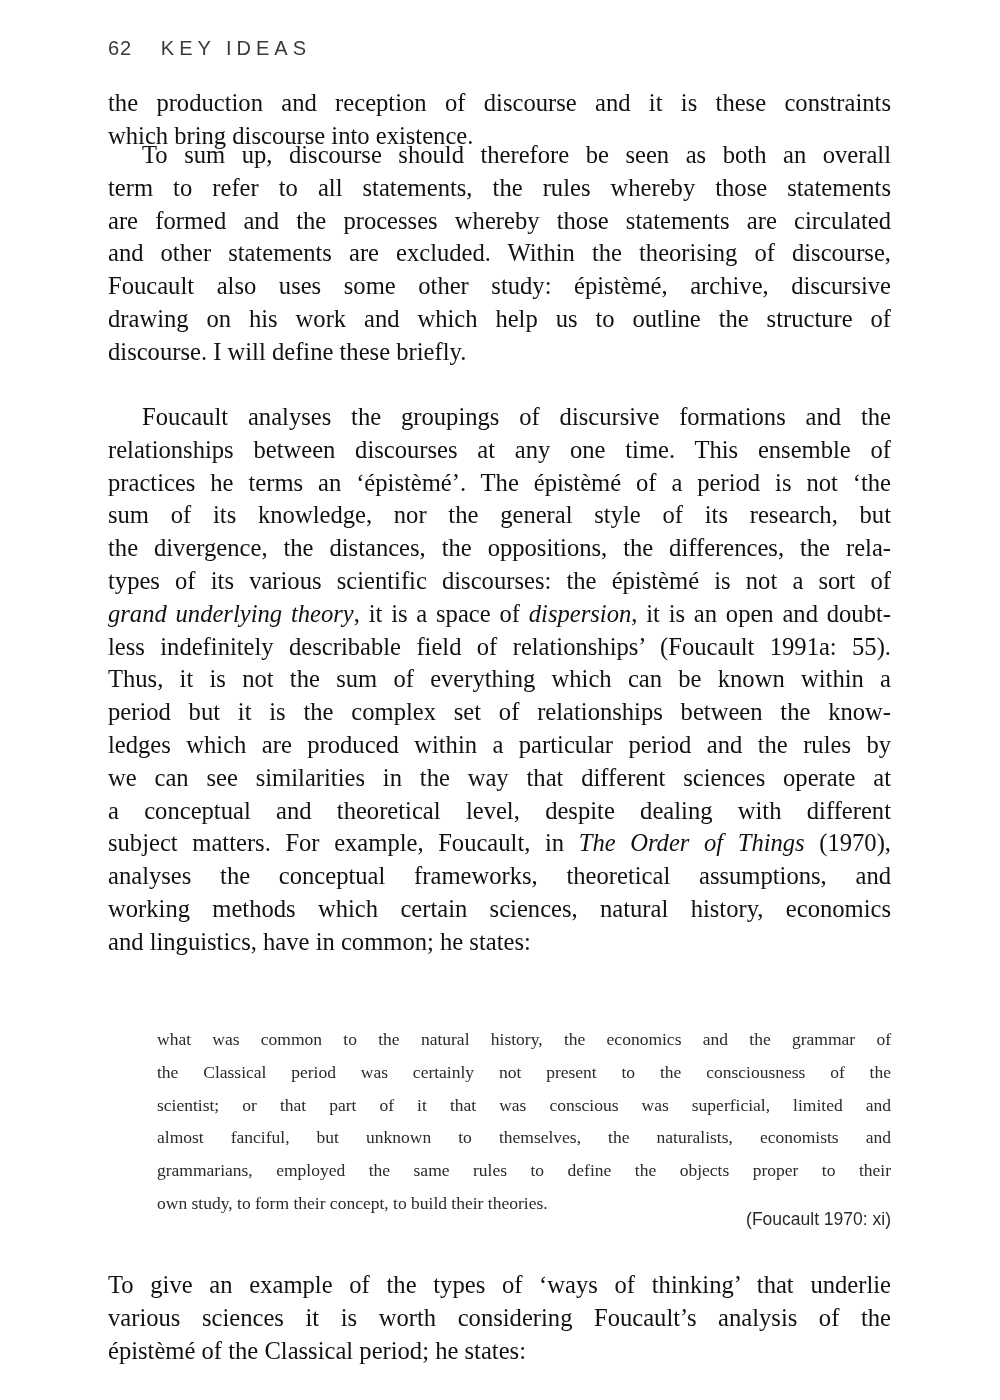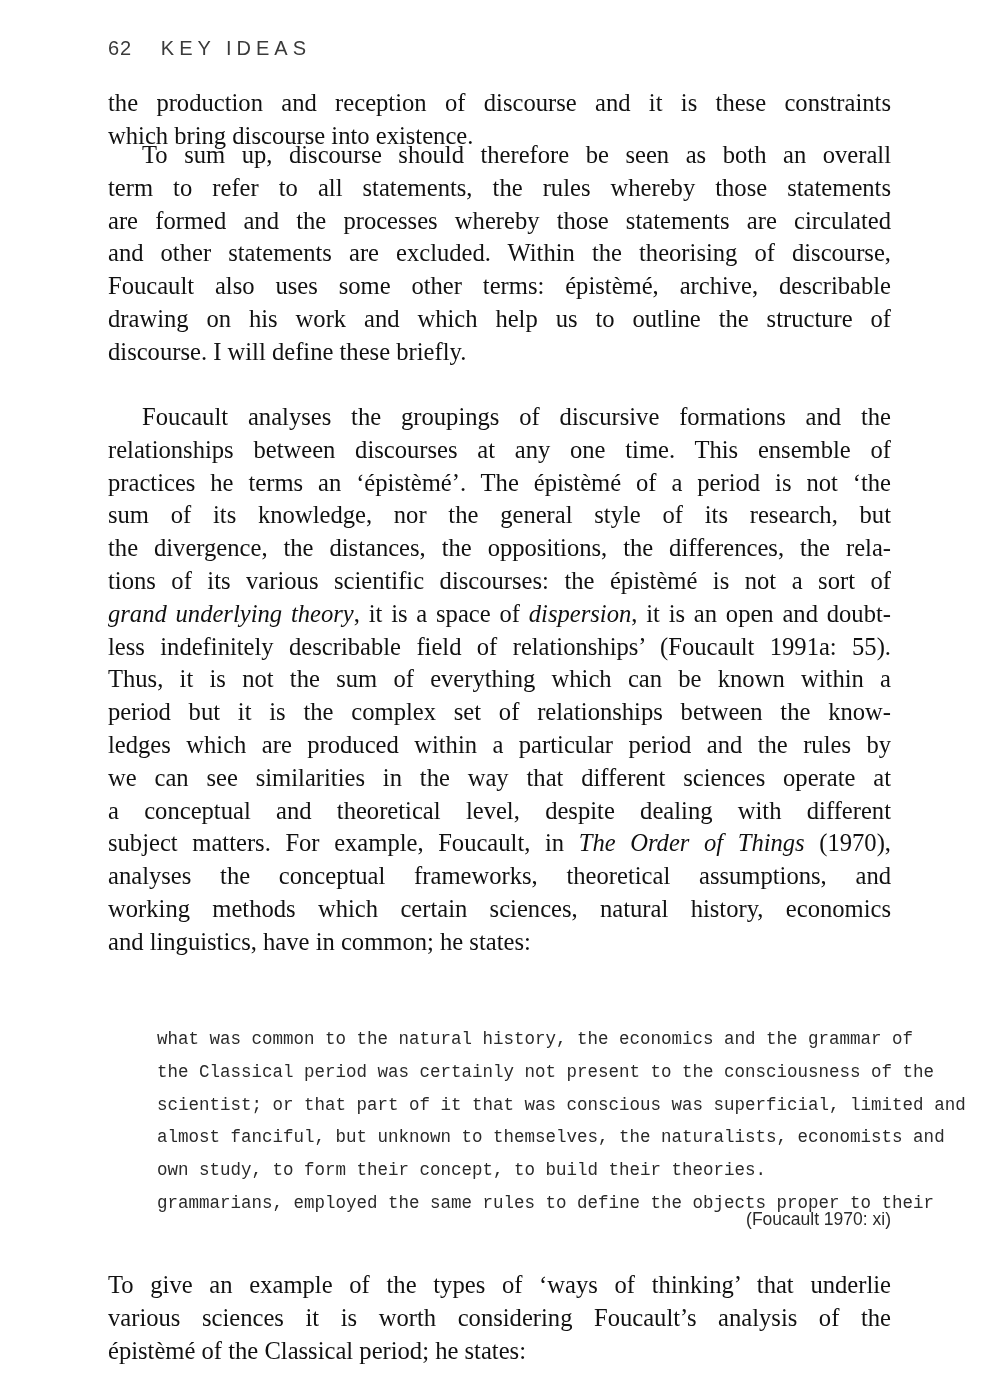--- a/index.html
+++ b/index.html
@@ -17,21 +17,21 @@
       line-height: 32.8px; color: #111;
     }
     .line {
       display: block; white-space: nowrap; height: 32.8px;
       text-align: justify; text-align-last: justify;
     }
     .line.last { text-align-last: left; }
     .line.indent { padding-left: 34px; }
     .quote {
       position: absolute; left: 157px; width: 734px;
-      font-family: Liberation Mono, monospace; font-size: 17.5px;
+      font-family: Liberation Serif, serif; font-size: 17.5px;
       line-height: 32.8px; color: #2a2a2a;
     }
     .quote .line { height: 32.8px; }
     .citation {
       position: absolute; right: 109px; top: 1209px;
       font-family: "Liberation Sans", sans-serif; font-size: 17.5px; color: #2a2a2a; text-align: center;
     }
     em { }
   </style>
 </head>
@@ -45,52 +45,52 @@
 <div class="body-text" style="top:87px;">
   <span class="line">the production and reception of discourse and it is these constraints</span>
   <span class="line last">which bring discourse into existence.</span>
 </div>
 
 <div class="body-text" style="top:139px;">
   <span class="line indent">To sum up, discourse should therefore be seen as both an overall</span>
   <span class="line">term to refer to all statements, the rules whereby those statements</span>
   <span class="line">are formed and the processes whereby those statements are circulated</span>
   <span class="line">and other statements are excluded. Within the theorising of discourse,</span>
-  <span class="line">Foucault also uses some other terms: épistèmé, archive, describable</span>
+  <span class="line">Foucault also uses some other study: épistèmé, archive, discursive</span>
   <span class="line">drawing on his work and which help us to outline the structure of</span>
   <span class="line last">discourse. I will define these briefly.</span>
 </div>
 
 <div class="body-text" style="top:401px;">
   <span class="line indent">Foucault analyses the groupings of discursive formations and the</span>
   <span class="line">relationships between discourses at any one time. This ensemble of</span>
   <span class="line">practices he terms an ‘épistèmé’. The épistèmé of a period is not ‘the</span>
   <span class="line">sum of its knowledge, nor the general style of its research, but</span>
   <span class="line">the divergence, the distances, the oppositions, the differences, the rela-</span>
-  <span class="line">tions of its various scientific discourses: the épistèmé is not a sort of</span>
+  <span class="line">types of its various scientific discourses: the épistèmé is not a sort of</span>
   <span class="line"><em>grand underlying theory</em><span>, it is a space of </span><em>dispersion</em><span>, it is an open and doubt-</span></span>
   <span class="line">less indefinitely describable field of relationships’ (Foucault 1991a: 55).</span>
   <span class="line">Thus, it is not the sum of everything which can be known within a</span>
   <span class="line">period but it is the complex set of relationships between the know-</span>
   <span class="line">ledges which are produced within a particular period and the rules by</span>
   <span class="line">we can see similarities in the way that different sciences operate at</span>
   <span class="line">a conceptual and theoretical level, despite dealing with different</span>
   <span class="line"><span>subject matters. For example, Foucault, in </span><em>The Order of Things</em><span> (1970),</span></span>
   <span class="line">analyses the conceptual frameworks, theoretical assumptions, and</span>
   <span class="line">working methods which certain sciences, natural history, economics</span>
   <span class="line last">and linguistics, have in common; he states:</span>
 </div>
 
 <div class="quote" style="top:1023px;">
   <span class="line">what was common to the natural history, the economics and the grammar of</span>
   <span class="line">the Classical period was certainly not present to the consciousness of the</span>
   <span class="line">scientist; or that part of it that was conscious was superficial, limited and</span>
   <span class="line">almost fanciful, but unknown to themselves, the naturalists, economists and</span>
+  <span class="line">grammarians, employed the same rules to define the objects proper to their</span>
   <span class="line last">own study, to form their concept, to build their theories.</span>
-  <span class="line">grammarians, employed the same rules to define the objects proper to their</span>
 </div>
 <div class="citation">(Foucault 1970: xi)</div>
 
 <div class="body-text" style="top:1269px;">
   <span class="line">To give an example of the types of ‘ways of thinking’ that underlie</span>
   <span class="line">various sciences it is worth considering Foucault’s analysis of the</span>
   <span class="line last">épistèmé of the Classical period; he states:</span>
 </div>
 
 </body></html>

